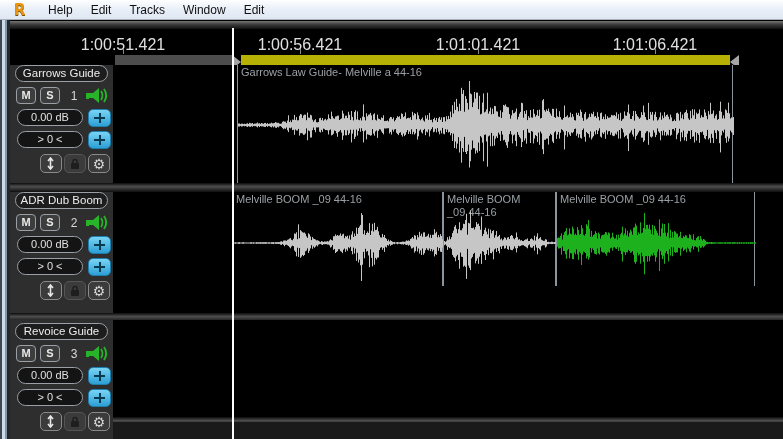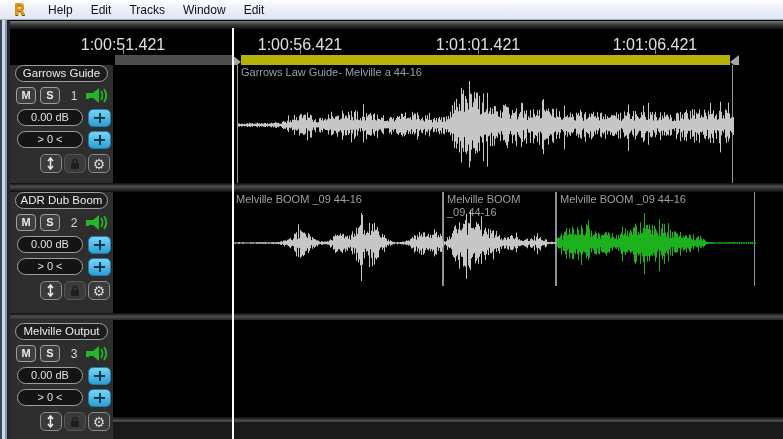--- a/index.html
+++ b/index.html
@@ -221,21 +221,21 @@
             <path d="M4 5 V3.5 a2 2 0 0 1 4 0 V5" stroke="#1e1e1e" stroke-width="1.5" fill="none"></path>
           </svg>
         </div>
         <div class="icon-btn">
           <span class="gear-glyph">⚙</span>
         </div>
       </div>
     </div>
 
     <div class="track-header hdr-pad3" style="top:292px;height:119px">
-      <div class="name-btn">Melville Output</div>
+      <div class="name-btn">Revoice Guide</div>
       <div class="ms-row">
         <div class="sq-btn">M</div>
         <div class="sq-btn">S</div>
         <div class="trk-num">3</div>
         <svg class="spk" viewBox="0 0 24 17">
           <rect x="0" y="6" width="3" height="6" fill="#28b428"></rect>
           <polygon points="3,6 7,6 13,1 13,16 7,11 3,11" fill="#28b428"></polygon>
           <path d="M15 4 Q18 8.5 15 13" stroke="#28b428" stroke-width="1.8" fill="none"></path>
           <path d="M18 2 Q22.5 8.5 18 15" stroke="#28b428" stroke-width="1.8" fill="none"></path>
         </svg>

